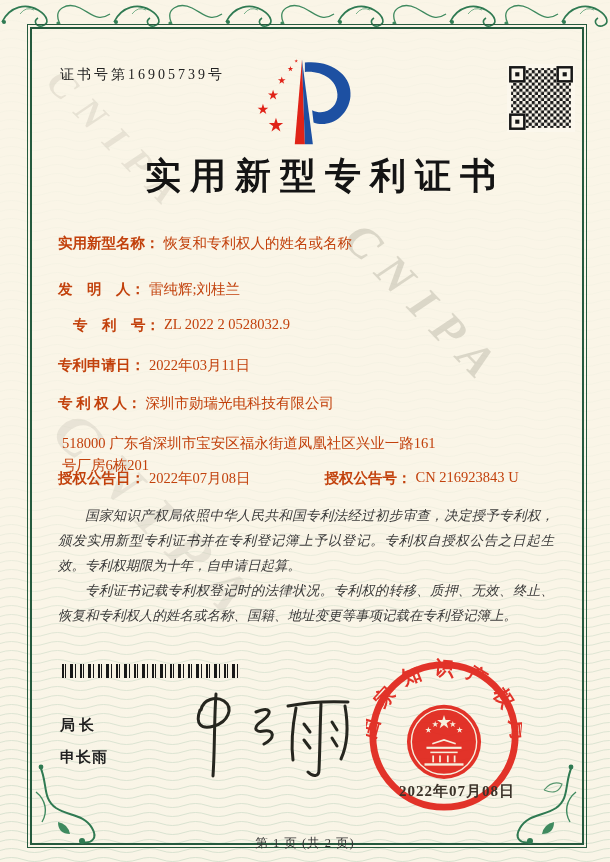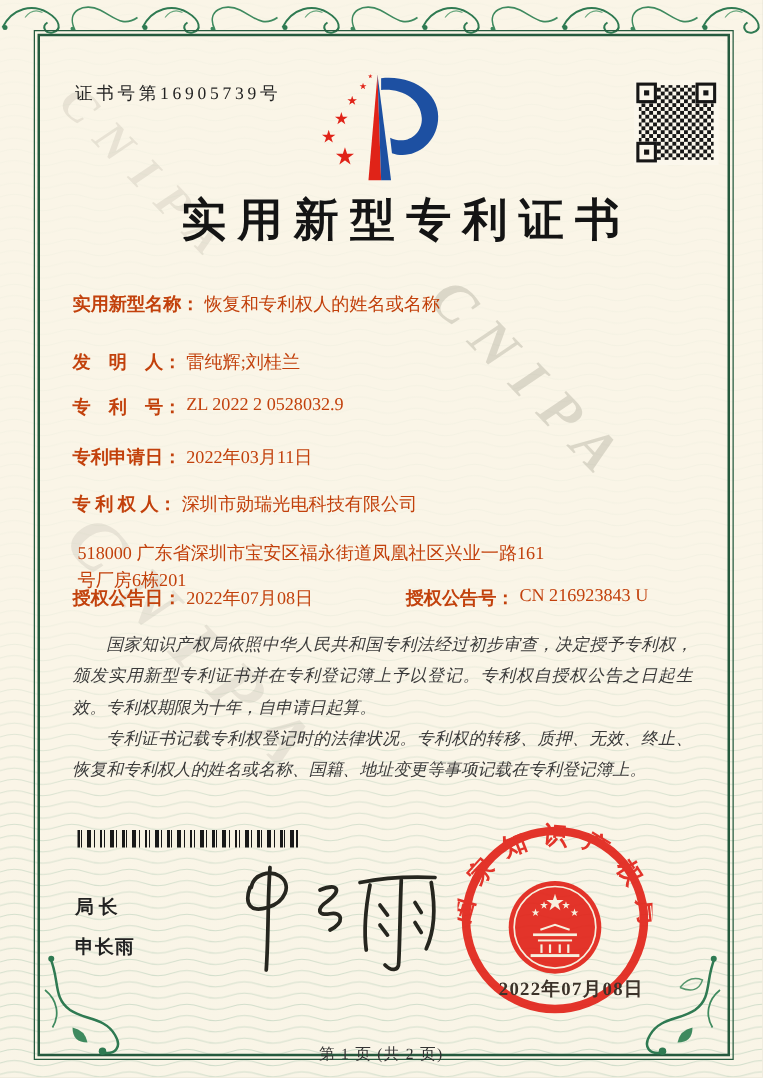--- a/index.html
+++ b/index.html
@@ -164,21 +164,21 @@
     <div class="title">实用新型专利证书</div>
 
     <div class="row" style="top:234px;">
       <span class="lbl">实用新型名称：</span>
       <span class="val">恢复和专利权人的姓名或名称</span>
     </div>
     <div class="row" style="top:280px;align-items:flex-end;">
       <span class="lbl">发　明　人：</span>
       <span class="val">雷纯辉;刘桂兰</span>
     </div>
-    <div class="row" style="top:316px;">
+    <div class="row" style="top:316px;margin-left:15px;">
       <span class="lbl">专　利　号：</span>
       <span class="val">ZL 2022 2 0528032.9</span>
     </div>
     <div class="row" style="top:356px;">
       <span class="lbl">专利申请日：</span>
       <span class="val">2022年03月11日</span>
     </div>
     <div class="row" style="top:394px;">
       <span class="lbl">专 利 权 人：</span>
       <span class="val">深圳市勋瑞光电科技有限公司</span>

